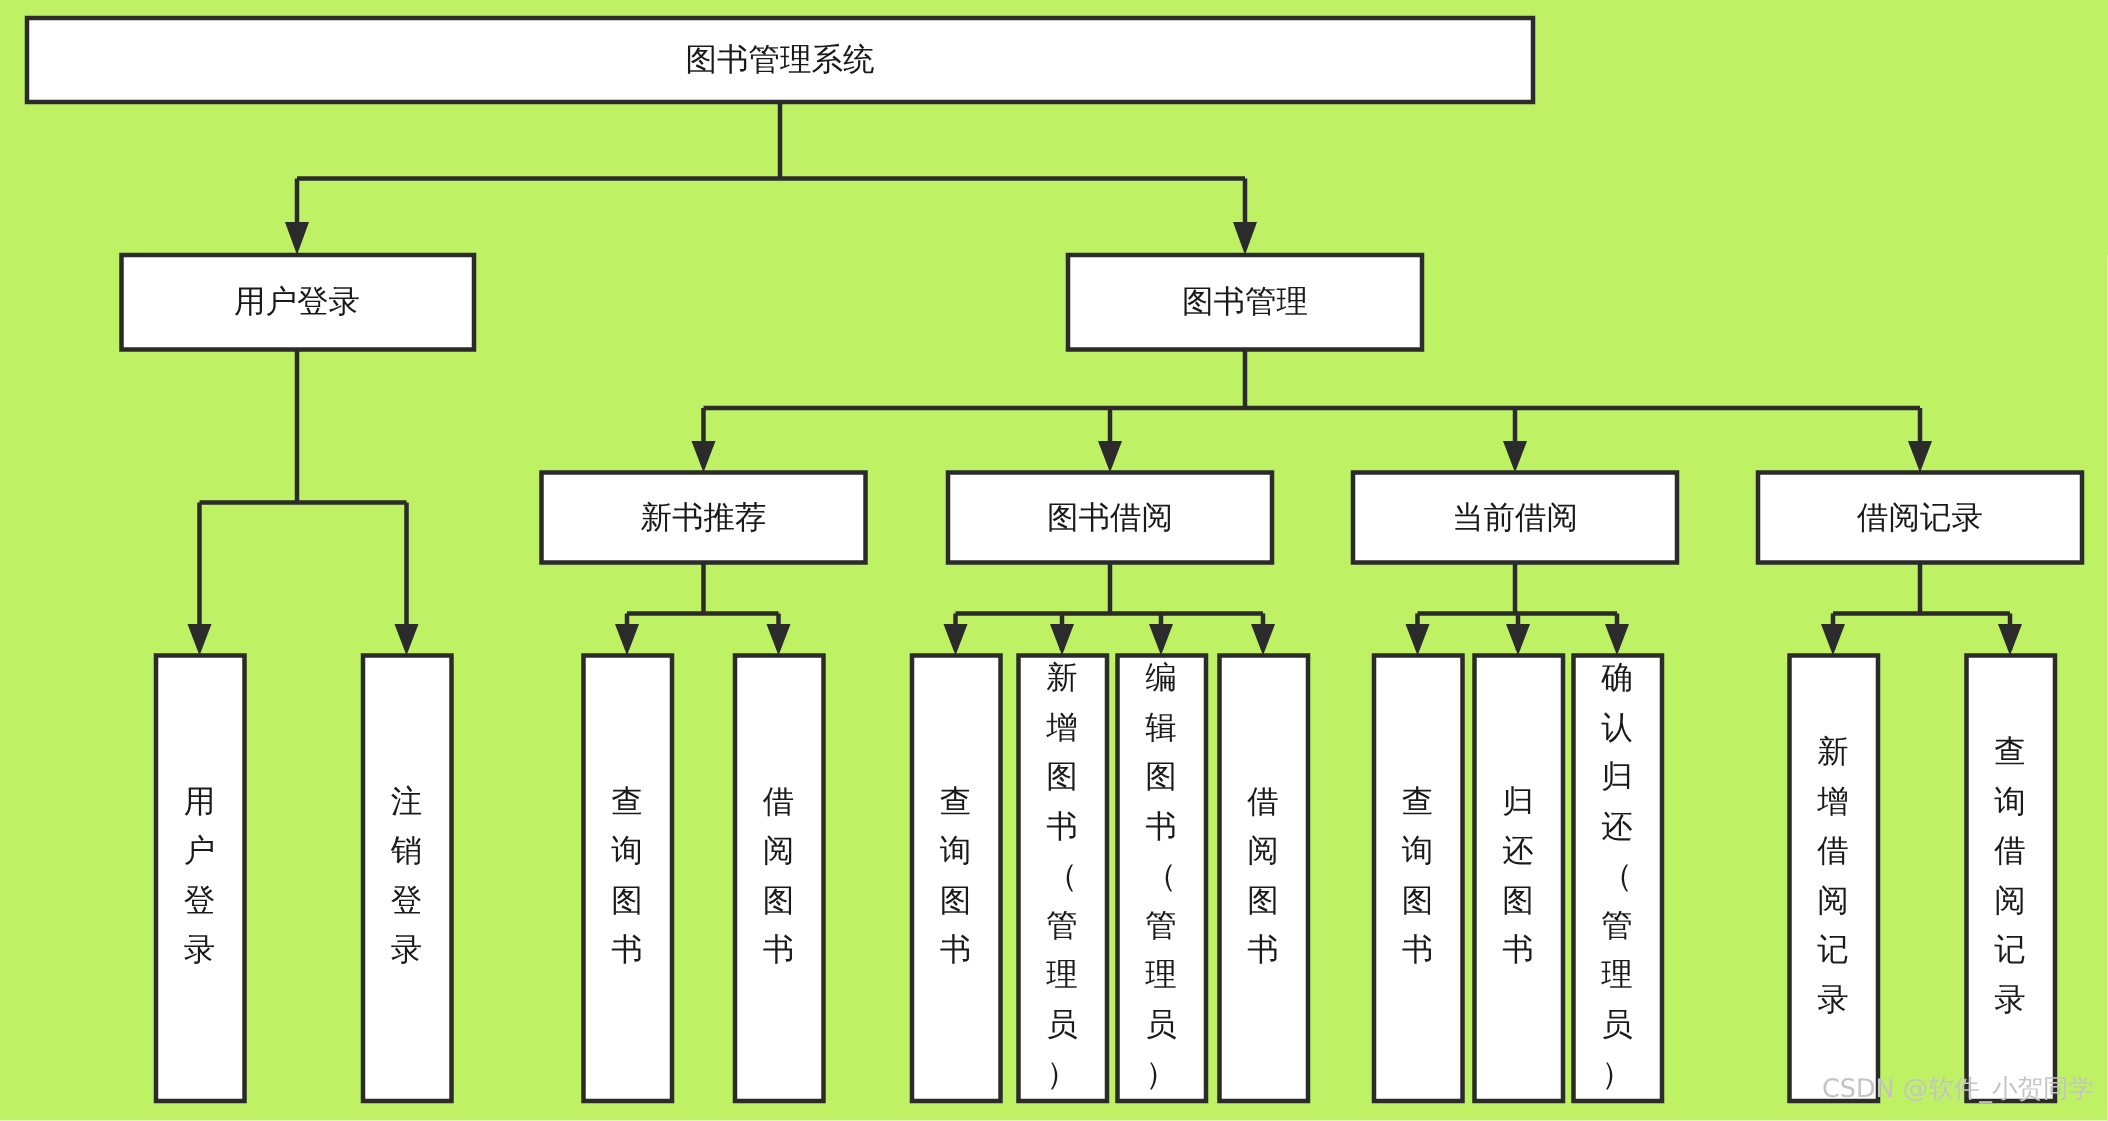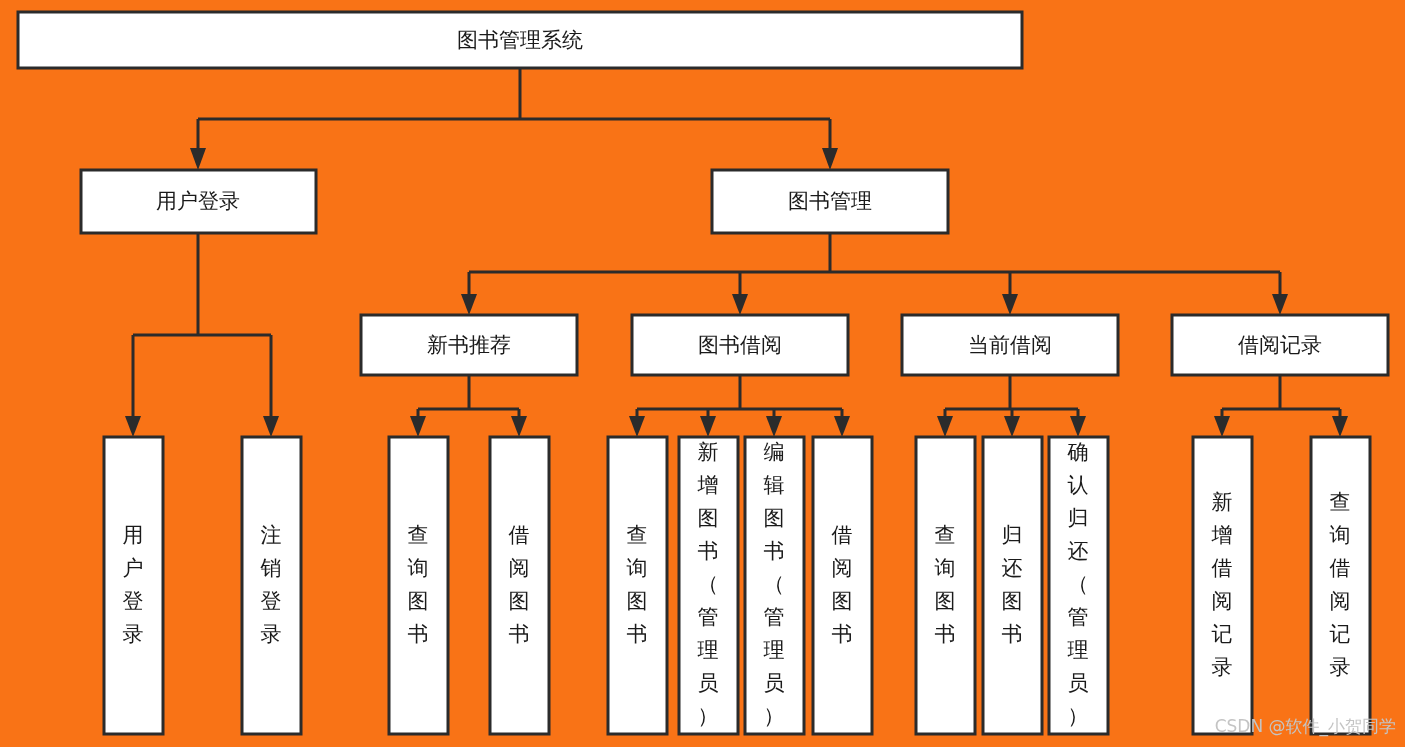--- a/index.html
+++ b/index.html
@@ -11,21 +11,21 @@
   body {
     width: 1405px;
     height: 747px;
     overflow: hidden;
     font-family: "DejaVu Sans", "Liberation Sans", sans-serif;
   }
   #diagram-root {
     position: relative;
     width: 1405px;
     height: 747px;
-    background: #f97316;
+    background: #bef264;
   }
   svg.diagram-canvas {
     position: absolute;
     top: 0;
     left: 0;
     width: 1405px;
     height: 747px;
     display: block;
   }
   .node-rect {

